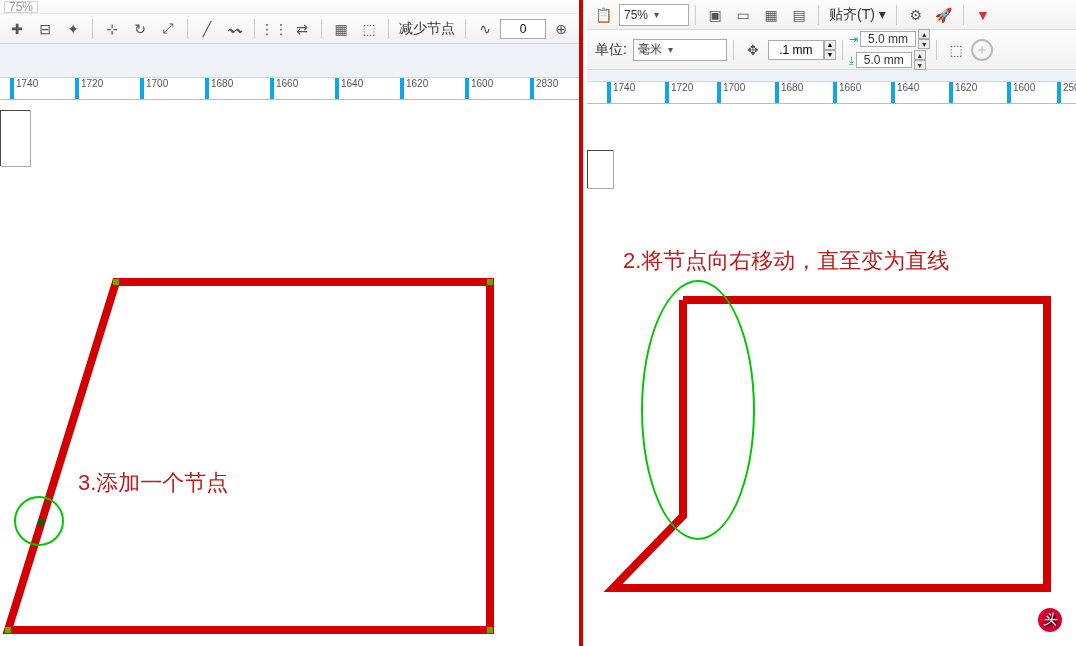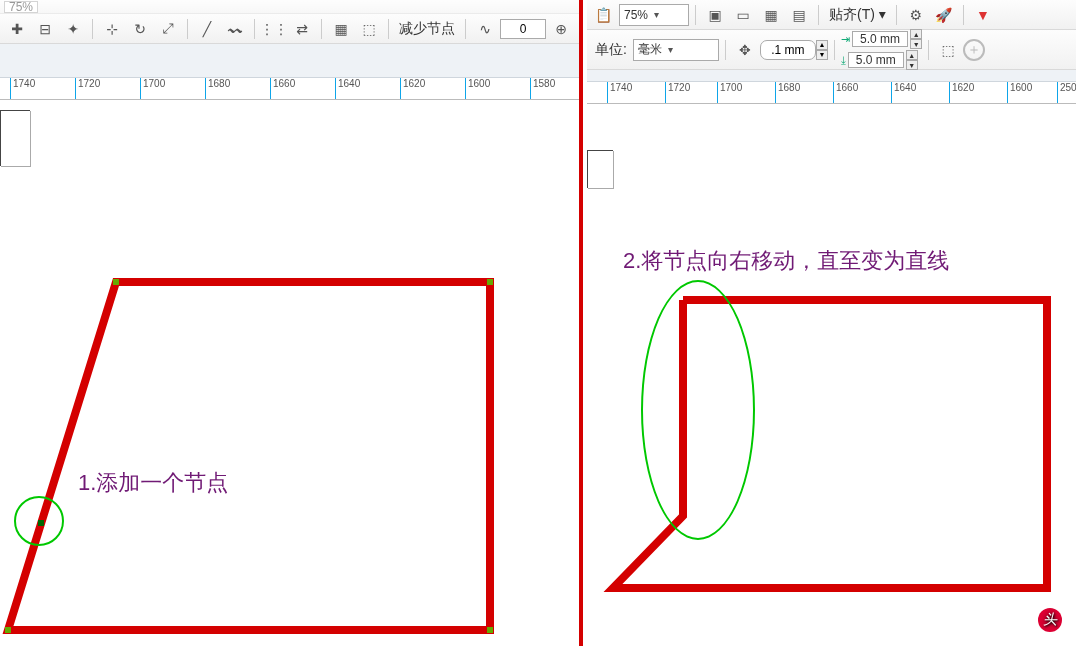--- a/index.html
+++ b/index.html
@@ -61,35 +61,35 @@
   .label-txt { font-size:14px; color:#333; padding:0 4px; }
 
   
   .ruler-h {
     height: 22px; border-bottom: 1px solid #bbb;
     background: #fff; position: relative; overflow: hidden;
     font-size: 10px; color: #555;
   }
   .ruler-h .tick {
     position: absolute; top:0; height:36px;
-    border-left:1px solid #0ea5e9;
+    border-left:4px solid #0ea5e9;
     padding-left:2px;
   }
 
   
   .canvas { position:absolute; left:0; right:0; bottom:0; top:0; background:#fff; }
   .canvas-left { top: 110px; }
   .canvas-right { top: 150px; }
   .page-edge {
     position:absolute; border:1px solid #444; box-shadow:1px 1px 0 #aaa;
   }
 
   
   .annot {
-    position:absolute; color:#701a75; font-size:22px; font-weight:400;
+    position:absolute; color:#b91c1c; font-size:22px; font-weight:400;
   }
   .green-circle {
     position:absolute; border:2px solid #00c800; border-radius:50%;
     background:transparent;
   }
   
   .watermark {
     position:absolute; right:14px; bottom:14px; color:#fff;
     font-size:22px; font-style:italic; text-shadow:0 0 4px #000,1px 1px 2px #000;
     display:flex; align-items:center; gap:6px;
@@ -149,38 +149,38 @@
 
   <div class="ruler-h">
     <div class="tick" style="left:10px"><span>1740</span></div>
     <div class="tick" style="left:75px"><span>1720</span></div>
     <div class="tick" style="left:140px"><span>1700</span></div>
     <div class="tick" style="left:205px"><span>1680</span></div>
     <div class="tick" style="left:270px"><span>1660</span></div>
     <div class="tick" style="left:335px"><span>1640</span></div>
     <div class="tick" style="left:400px"><span>1620</span></div>
     <div class="tick" style="left:465px"><span>1600</span></div>
-    <div class="tick" style="left:530px"><span>1580</span></div>
+    <div class="tick" style="left:530px"><span>2830</span></div>
   </div>
 
   <div class="canvas canvas-left">
 
     <div class="page-edge" style="left:0;top:0;width:30px;height:56px;border-right:none;border-bottom:none;"></div>
 
     <svg width="583" height="540" style="position:absolute;left:0;top:0">
       <polygon points="116,172 490,172 490,520 8,520" fill="none" stroke="#d40000" stroke-width="8"></polygon>
       <rect x="113" y="169" width="6" height="6" fill="#6a0"></rect>
       <rect x="487" y="169" width="6" height="6" fill="#6a0"></rect>
       <rect x="487" y="517" width="6" height="6" fill="#6a0"></rect>
       <rect x="5" y="517" width="6" height="6" fill="#6a0"></rect>
       <rect x="38" y="410" width="6" height="6" fill="#060"></rect>
     </svg>
 
     <div class="green-circle" style="left:14px;top:386px;width:50px;height:50px;"></div>
-    <div class="annot" style="left:78px;top:358px;">1.添加一个节点</div>
+    <div class="annot" style="left:78px;top:358px;">3.添加一个节点</div>
   </div>
 </div>
 
 <div class="panel panel-right">
 
 
   <div class="toolbar">
     <div class="tool-btn">📋</div>
     <div class="combo" style="width:70px;">
       <span>75%</span>
@@ -195,28 +195,28 @@
     <span class="label-txt"><span>贴齐(T)</span> ▾</span>
     <div class="sep"></div>
     <div class="tool-btn">⚙</div>
     <div class="tool-btn">🚀</div>
     <div class="sep"></div>
     <div class="tool-btn" style="color:#d33;">▼</div>
   </div>
 
   <div class="toolbar" style="height:40px;">
     <span class="label-txt">单位:</span>
-    <div class="combo" style="width:86px;">
+    <div class="combo" style="width:94px;">
       <span>毫米</span>
       <span class="arrow">▾</span>
     </div>
     <div class="sep"></div>
     <div class="tool-btn">✥</div>
     <div class="spin">
-      <div class="num-input" style="width:56px;border-radius:7px;">
+      <div class="num-input" style="width:56px;">
           <span>.1 mm</span>
         </div>
       <div class="spin-btns">
           <div>▲</div>
           <div>▼</div>
         </div>
     </div>
     <div class="sep"></div>
     <div style="display:flex;flex-direction:column;gap:1px;">
       <div class="tiny-dim">

